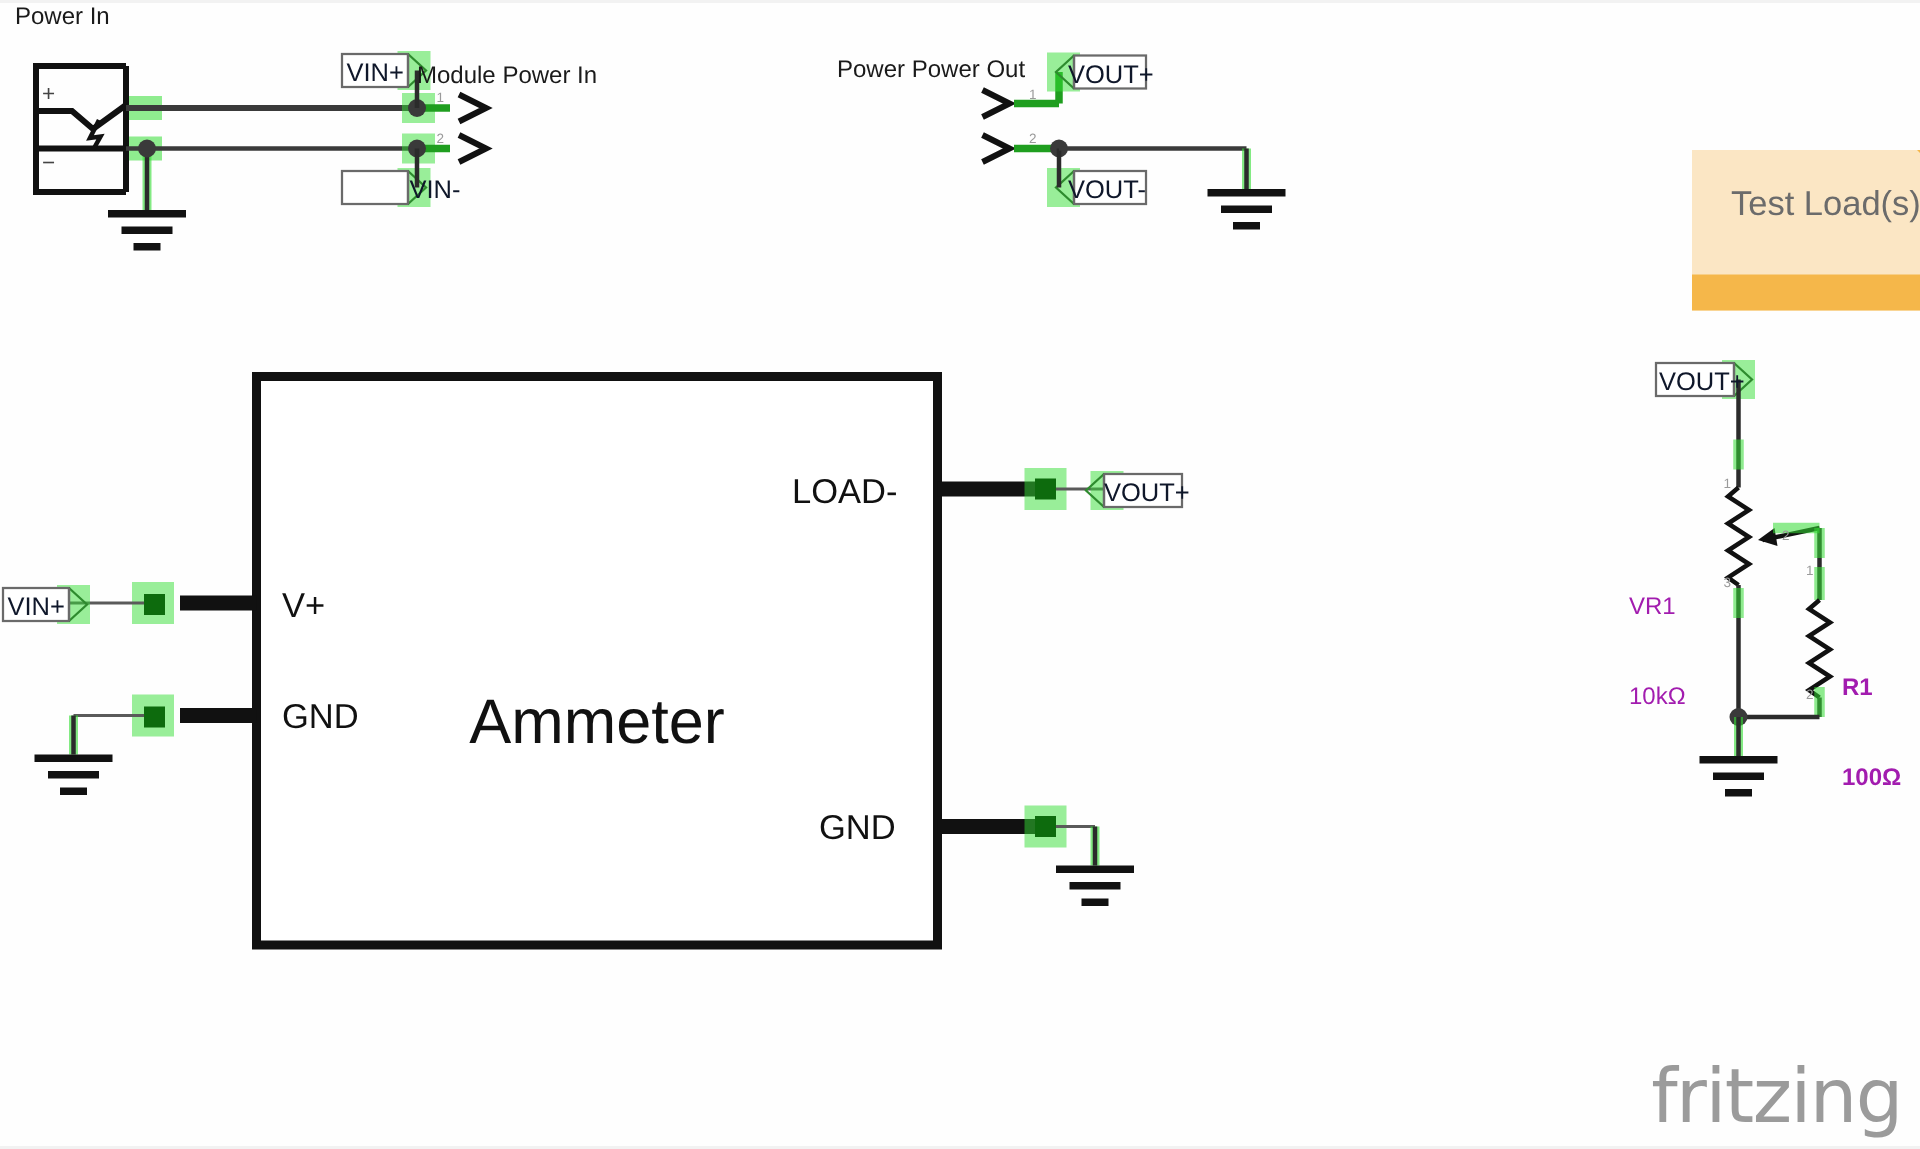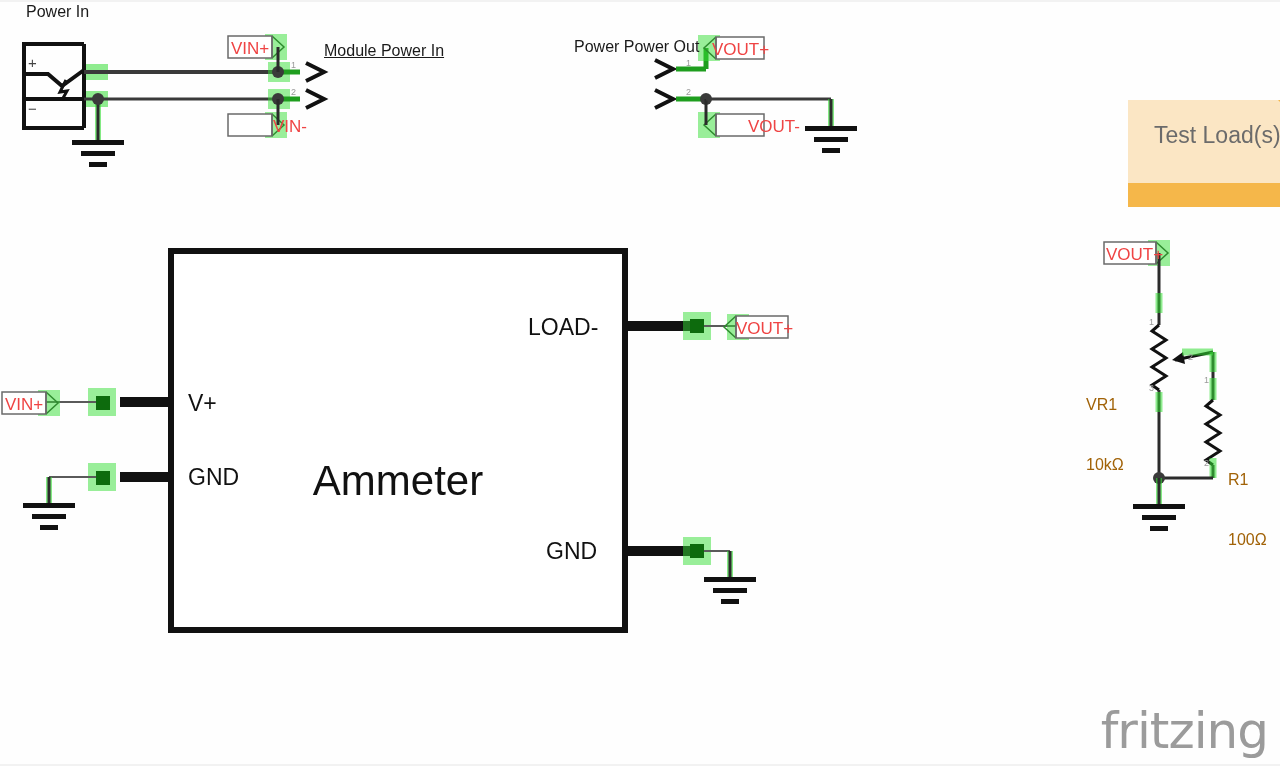--- a/index.html
+++ b/index.html
@@ -35,29 +35,29 @@
     top: 0;
     width: 1280px;
     height: 766px;
   }
   .txt {
     position: absolute;
     white-space: pre;
     color: #1a1a1a;
     font-family: "Liberation Sans", sans-serif;
   }
-  .label-md { font-size: 16px; margin-left: 16px; }
+  .label-md { font-size: 16px; }
   .pin-num {
     font-size: 9px;
     color: #9a9a9a;
   }
   .netlabel {
     position: absolute;
     font-size: 17px;
-    color: #ef4444;
+    color: #0f172a;
     font-family: "Liberation Sans", sans-serif;
     white-space: pre;
     line-height: 1;
   }
   .blocklabel {
     position: absolute;
     font-size: 23px;
     color: #111;
     white-space: pre;
   }
@@ -114,21 +114,21 @@
   .note-grip i {
     position: absolute;
     width: 2px; height: 2px;
     background: #fbe6c4;
     border-radius: 50%;
   }
   .comp-label {
     position: absolute;
     font-size: 16px;
     line-height: 1.25;
-    color: #a16207;
+    color: #a21caf;
     white-space: pre;
   }
   .fritzing-logo {
     position: absolute;
     right: 12px;
     bottom: 6px;
     font-size: 50px;
     color: #9b9b9b;
     letter-spacing: -1px;
     font-family: "DejaVu Sans", sans-serif;
@@ -312,31 +312,31 @@
     <circle cx="1159" cy="478" r="6" fill="#3a3a3a"></circle>
     <line x1="1159" y1="478" x2="1159" y2="504" stroke="#33dd33" stroke-width="6" opacity="0.6"></line>
     <line x1="1159" y1="478" x2="1159" y2="504" stroke="#2b2b2b" stroke-width="3"></line>
     <g transform="translate(1159,504)">
       <use href="#gnd-sym"></use>
     </g>
   </svg>
 
   <div class="txt label-md" style="left:10px; top:3px;">Power In</div>
 
-  <div class="txt label-md" style="left:308px; top:42px;text-decoration:underline;">Module Power In</div>
+  <div class="txt label-md" style="left:278px; top:42px;">Module Power In</div>
 
   <div class="txt label-md" style="left:558px; top:38px;">Power Power Out</div>
 
   <div class="txt" style="left:28px; top:54px; font-size:15px; color:#444;">+</div>
   <div class="txt" style="left:28px; top:100px; font-size:15px; color:#444;">−</div>
 
   <div class="netlabel" style="left:231px; top:40px;">VIN+</div>
   <div class="netlabel" style="left:231px; top:118px;margin-left:42px;">VIN-</div>
   <div class="netlabel" style="left:712px; top:41px;">VOUT+</div>
-  <div class="netlabel" style="left:748px; top:118px;">VOUT-</div>
+  <div class="netlabel" style="left:712px; top:118px;">VOUT-</div>
   <div class="netlabel" style="left:5px; top:396px;">VIN+</div>
   <div class="netlabel" style="left:736px; top:320px;">VOUT+</div>
   <div class="netlabel" style="left:1106px; top:246px;">VOUT+</div>
 
   <div class="txt pin-num" style="left:291px; top:60px;">1</div>
   <div class="txt pin-num" style="left:291px; top:87px;">2</div>
   <div class="txt pin-num" style="left:686px; top:58px;">1</div>
   <div class="txt pin-num" style="left:686px; top:87px;">2</div>
   <div class="txt pin-num" style="left:1149px; top:317px;">1</div>
   <div class="txt pin-num" style="left:1188px; top:352px;">2</div>
@@ -350,21 +350,21 @@
   <div class="blocklabel" style="left:546px; top:538px;">GND</div>
 
   <div class="blocktitle" style="left:210px; top:358px; width:376px;">
     <div>Ammeter</div>
   </div>
 
   <div class="comp-label" style="left:1086px; top:355px;">
     <div>VR1</div>
     <div>10kΩ</div>
   </div>
-  <div class="comp-label" style="left:1228px; top:430px;">
+  <div class="comp-label" style="left:1228px; top:409px;font-weight:bold;">
     <div>R1</div>
     <div>100Ω</div>
   </div>
 
   <div class="note" style="left:1128px; top:100px; width:172px; height:107px;border-radius:10px;">
     <div class="note-body"></div>
     <div class="note-fold"></div>
     <div class="note-text">Test Load(s)</div>
     <div class="note-footer">
       <div class="note-grip">

